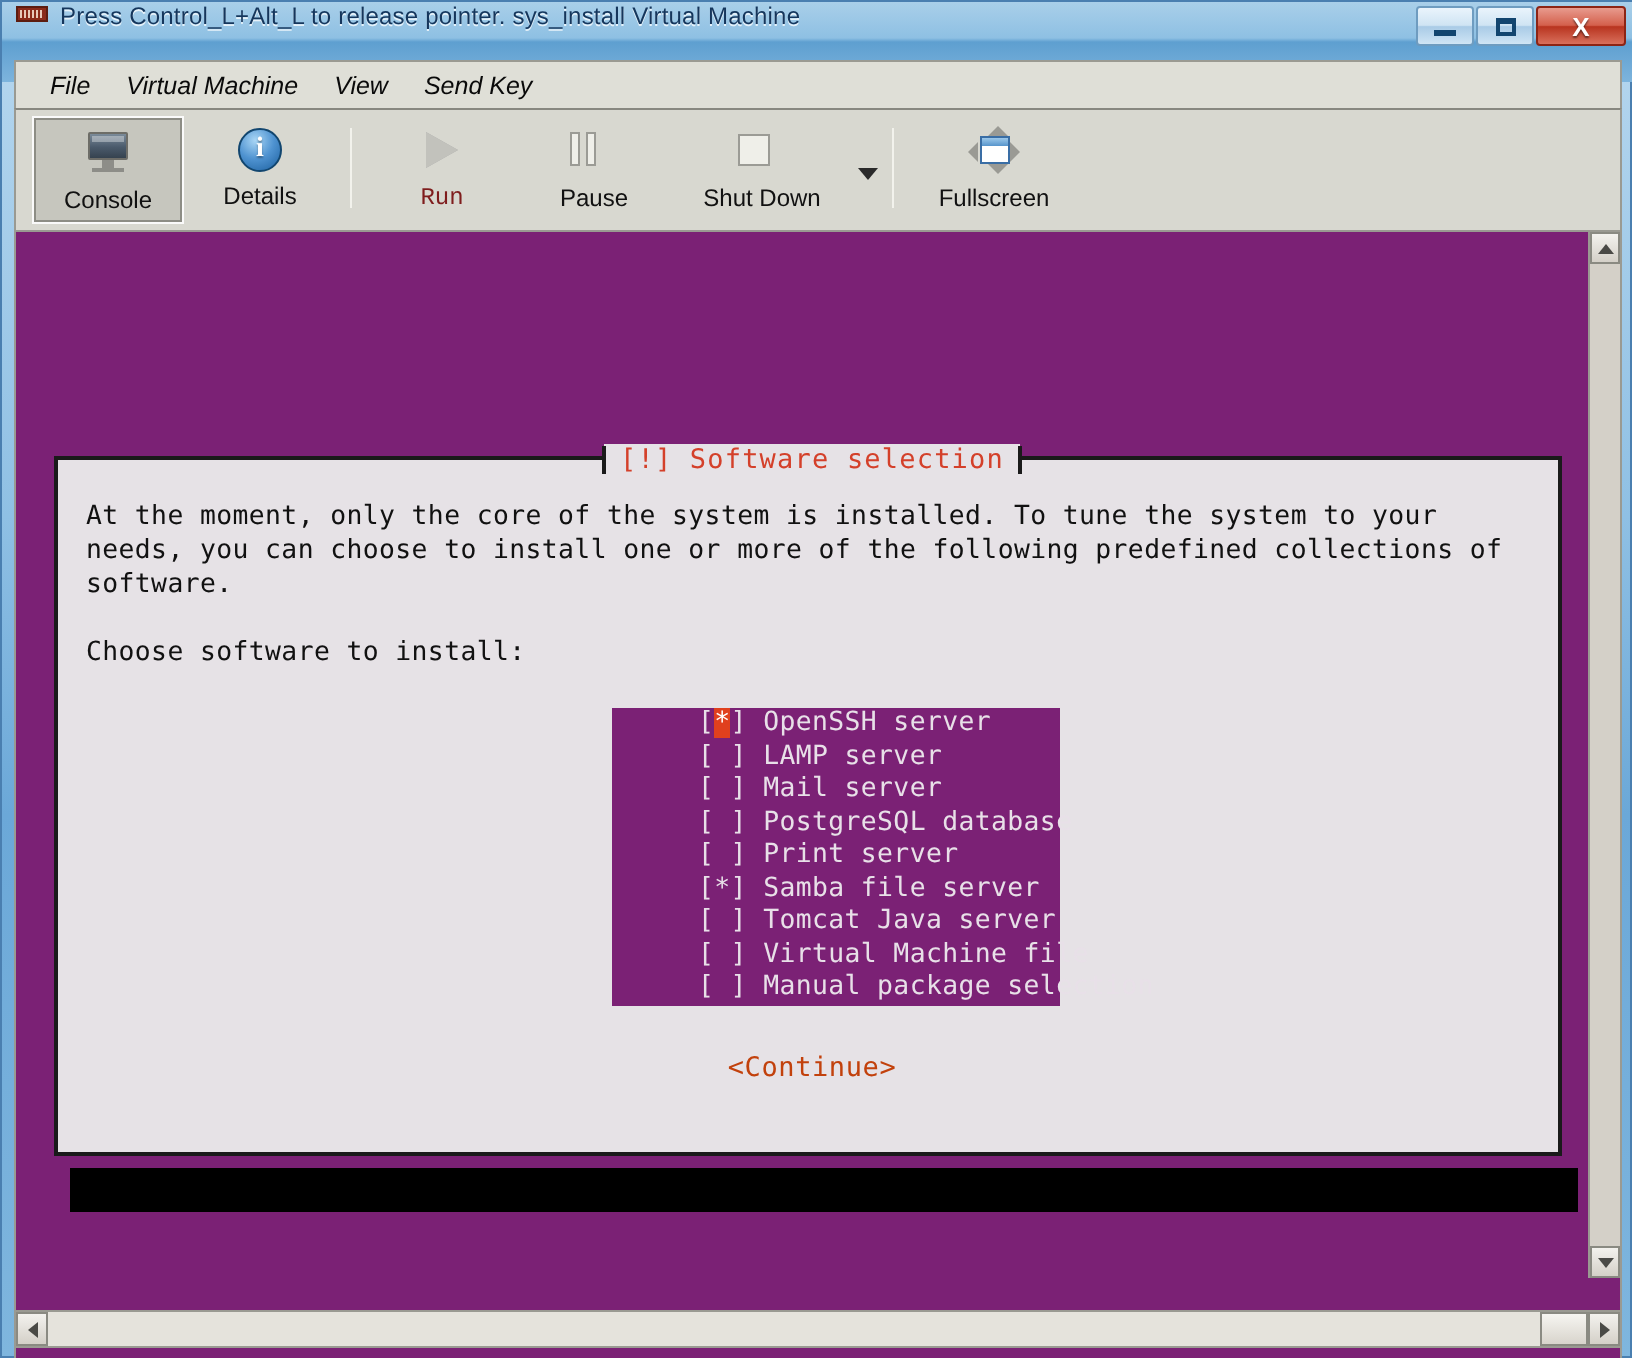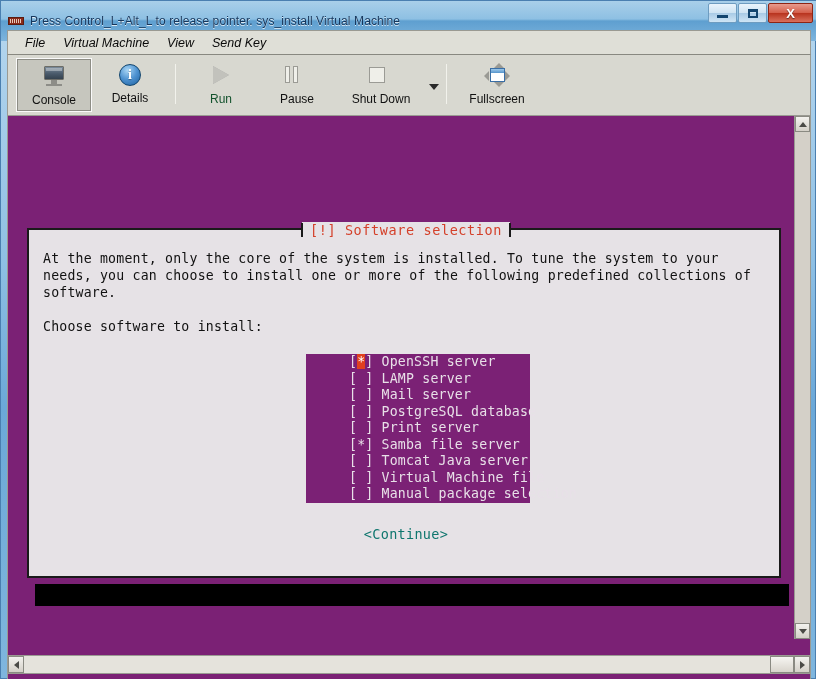--- a/index.html
+++ b/index.html
@@ -18,21 +18,21 @@
     background: linear-gradient(to bottom, #b8d8ef 0%, #8fc0e4 38%, #6ba8d8 60%, #7fb6de 100%);
     border: 1px solid #4a7fb0;
     padding: 0;
   }
 
   
   #titlebar {
     position: absolute; left: 0; top: 0;
     width: 816px; height: 40px;
     background: linear-gradient(to bottom, #a9cfe9 0%, #8ec0e3 45%, #5e9fd0 50%, #7db4dd 100%);
-    display: flex; align-items: center;
+    display: flex; 
     overflow: hidden;
   }
   #title-icon {
     width: 16px; height: 12px;
     margin-left: 7px; margin-right: 6px;
     position: relative;
     flex: 0 0 auto;
   }
   #title-icon .kb-body {
     position: absolute; left: 0; top: 2px;
@@ -118,21 +118,21 @@
     display: flex; flex-direction: column;
     align-items: center; justify-content: flex-start;
     padding-top: 5px;
     font-size: 12px; color: #111;
   }
   .tb-btn.active {
     background: #c6c6be;
     border: 1px solid #fafafa;
     box-shadow: inset 0 0 0 1px #8d8d85;
   }
-  .tb-btn.disabled { color: #14532d; }
+  .tb-btn.disabled { color: #7f1d1d; font-family: Liberation Mono, monospace; }
   .tb-label { margin-top: 5px; white-space: nowrap; font-size: 12px; }
   .tb-sep {
     width: 1px; height: 40px; background: #b0b0a8;
     margin: 6px 7px 0 7px;
     border-right: 1px solid #f2f2ec;
   }
   .tb-icon { width: 24px; height: 24px; position: relative; }
 
   
   .ico-monitor .scr {
@@ -319,21 +319,21 @@
   .tui-row .star-hl {
     background: #e0401e;
     color: #ffffff;
   }
   #tui-continue {
     position: absolute; left: 0; top: 296px;
     width: 754px;
     text-align: center;
     font-family: "DejaVu Sans Mono", monospace;
     font-size: 13.5px;
-    color: #0f766e;
+    color: #c2410c;
     letter-spacing: 0.3px;
   }
 
   
   #black-bar {
     position: absolute; left: 27px; top: 468px;
     width: 754px; height: 22px;
     background: #000000;
   }
 </style>

